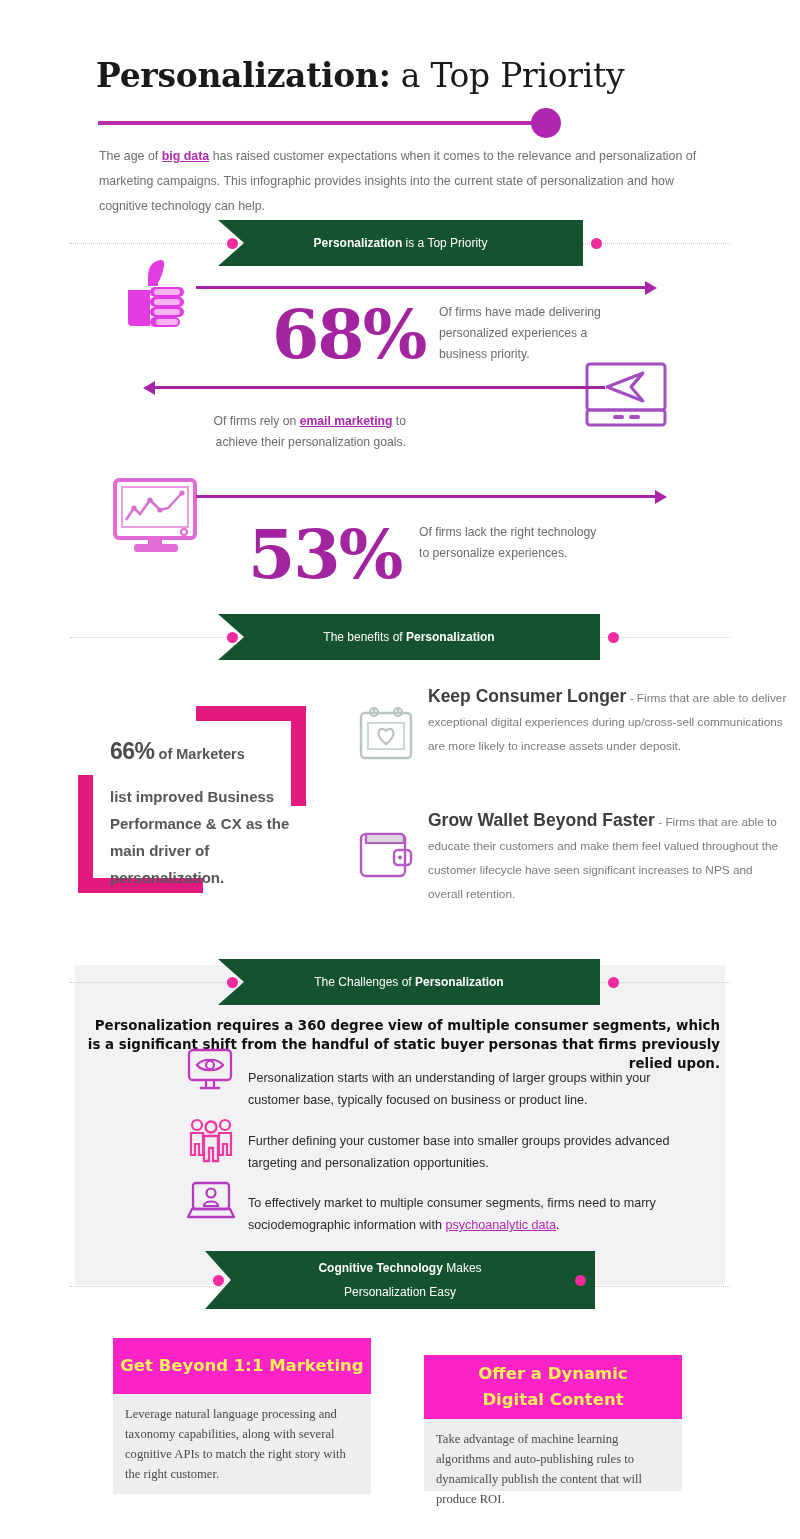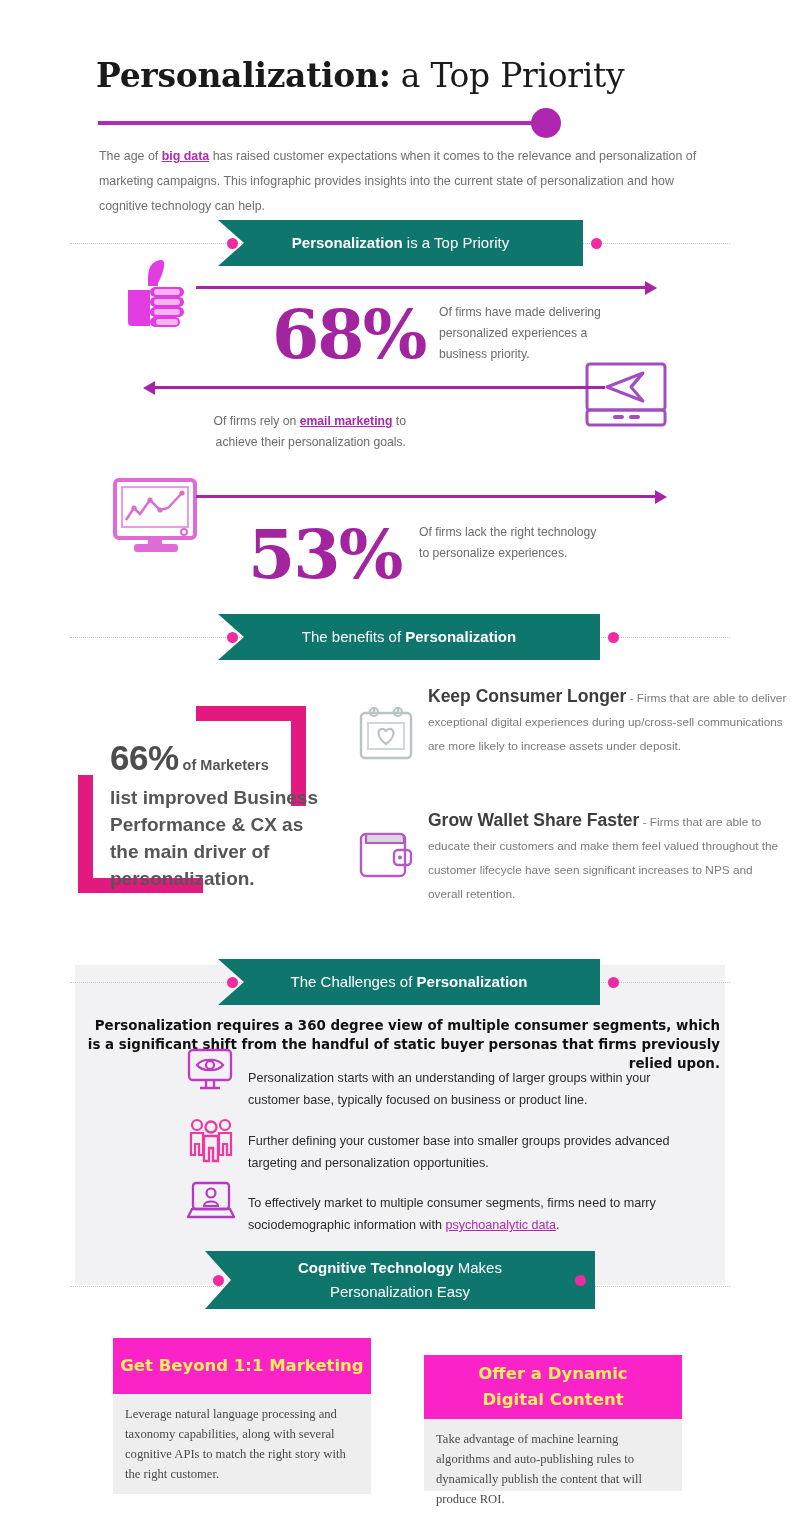--- a/index.html
+++ b/index.html
@@ -63,27 +63,27 @@
   .dotted-line {
     position: absolute;
     left: 70px;
     width: 660px;
     height: 0;
     border-top: 1px dotted #c9c9c9;
   }
   .banner {
     position: absolute;
     height: 46px;
-    background: #0f766e;
+    background: #14532d;
     color: #ffffff;
     display: flex;
     align-items: center;
     justify-content: center;
     text-align: center;
-    font-size: 15px;
+    font-size: 12px;
     line-height: 20px;
     clip-path: polygon(0 0, 100% 0, 100% 100%, calc(100% - 26px) 50%, 100% 100%, 0 100%, 26px 50%);
   }
   .banner.two-line { height: 58px; }
   .banner b { font-weight: 700; }
   .banner .reg { font-weight: 400; }
   .notch-dot {
     position: absolute;
     width: 11px; height: 11px;
     border-radius: 50%;
@@ -142,30 +142,30 @@
     border-bottom: 15px solid #e2197f;
     border-left: 15px solid #e2197f;
   }
   .stat66 {
     position: absolute;
     left: 110px; top: 738px;
     width: 215px;
     color: #5a5a5a;
   }
   .stat66 .n {
-    font-size: 35px; font-weight: 700; color: #4d4d4d;
+    font-size: 23px; font-weight: 700; color: #4d4d4d;
     letter-spacing: -0.5px;
   }
   .stat66 .t {
     font-size: 14.5px; font-weight: 700; color: #565656;
   }
   .stat66 .body {
     display: block;
-    margin-top: 6px;
-    font-size: 19px;
+    margin-top: 18px;
+    font-size: 15px;
     font-weight: 700;
     line-height: 27px;
     color: #565656;
   }
 
   
   .benefit {
     position: absolute;
     width: 360px;
   }
@@ -348,21 +348,21 @@
 
   <div class="icon" style="left:357px; top:824px; width:58px; height:58px;">
     <svg width="58" height="58" viewBox="0 0 58 58">
       <rect x="4" y="10" width="44" height="42" rx="5" fill="none" stroke="#b35bc2" stroke-width="2.4"></rect>
       <path d="M9 10 h34 a4 4 0 0 1 4 4 v5 H9 Z" fill="#ddd6e0" stroke="#b35bc2" stroke-width="2.2"></path>
       <rect x="37" y="26" width="17" height="15" rx="4" fill="none" stroke="#b35bc2" stroke-width="2.4"></rect>
       <circle cx="43" cy="33.5" r="2" fill="#b35bc2"></circle>
     </svg>
   </div>
   <div class="benefit" style="left:428px; top:810px;">
-    <span class="head">Grow Wallet Share Faster</span><span class="txt"> - Firms that are able to educate their customers and make them feel valued throughout the customer lifecycle have seen significant increases to NPS and overall retention.</span>
+    <span class="head">Grow Wallet Beyond Faster</span><span class="txt"> - Firms that are able to educate their customers and make them feel valued throughout the customer lifecycle have seen significant increases to NPS and overall retention.</span>
   </div>
 
   <div class="panel-grey"></div>
 
   <div class="dotted-line" style="top:982px;"></div>
   <div class="banner" style="left:218px; top:959px; width:382px;">
     <span><span class="reg">The Challenges of </span><b>Personalization</b></span>
   </div>
   <div class="notch-dot" style="left:227px; top:977px;"></div>
   <div class="notch-dot" style="left:608px; top:977px;"></div>

